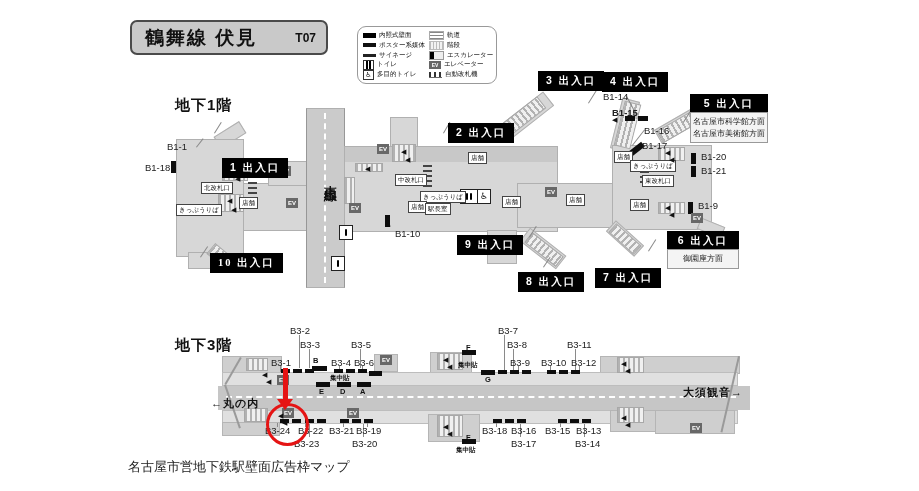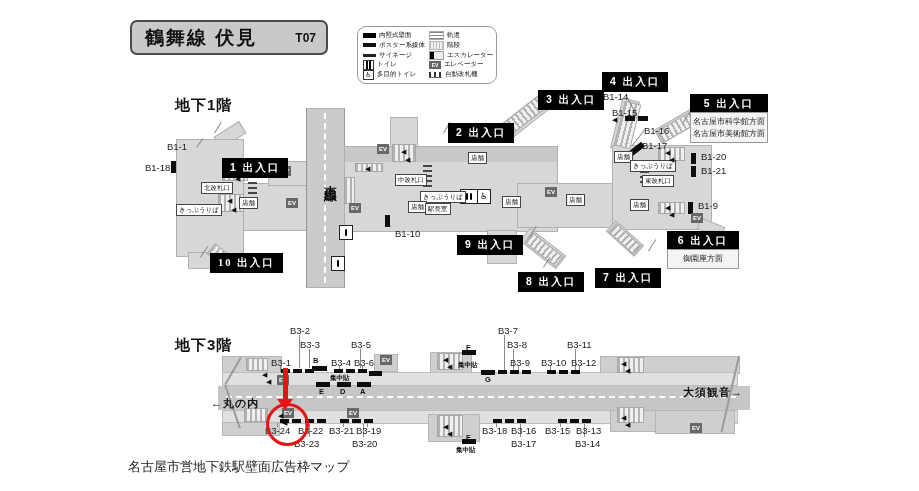--- a/index.html
+++ b/index.html
@@ -228,29 +228,29 @@
       <div class="fac" style="left: 502px; top: 196px;">店舗</div>
       <div class="fac" style="left: 566px; top: 194px;">店舗</div>
       <div class="fac" style="left: 614px; top: 151px;">店舗</div>
       <div class="fac" style="left: 630px; top: 160px;">きっぷうりば</div>
       <div class="fac" style="left: 642px; top: 175px;">東改札口</div>
       <div class="fac" style="left: 630px; top: 199px;">店舗</div>
       <div class="adlb" style="left: 167px; top: 141px;">B1-1</div>
       <div class="adlb" style="left: 145px; top: 162px;">B1-18</div>
       <div class="adlb" style="left: 395px; top: 228px;">B1-10</div>
       <div class="adlb" style="left: 603px; top: 91px;">B1-14</div>
-      <div class="adlb" style="left: 612px; top: 107px;">B1-15</div>
+      <div class="adlb" style="left: 612px; top: 107px; font-weight: bold;">B1-15</div>
       <div class="adlb" style="left: 644px; top: 125px;">B1-16</div>
       <div class="adlb" style="left: 642px; top: 140px;">B1-17</div>
       <div class="adlb" style="left: 701px; top: 151px;">B1-20</div>
       <div class="adlb" style="left: 701px; top: 165px;">B1-21</div>
       <div class="adlb" style="left: 698px; top: 200px;">B1-9</div>
       <div class="exit" style="left: 222px; top: 118px; margin-top: 40px;">1 出入口</div>
       <div class="exit" style="left: 448px; top: 123px;">2 出入口</div>
-      <div class="exit" style="left: 538px; top: 90px;">3 出入口</div>
+      <div class="exit" style="left: 538px; top: 71px;">3 出入口</div>
       <div class="exit" style="left: 602px; top: 72px;">4 出入口</div>
       <div class="exit" style="left: 690px; top: 94px; width: 78px;">5 出入口</div>
       <div class="exinfo" style="left: 690px; top: 112px; width: 78px;">
         <div>名古屋市科学館方面</div>
         <div>名古屋市美術館方面</div>
       </div>
       <div class="exit" style="left: 667px; top: 231px; width: 72px;">6 出入口</div>
       <div class="exinfo" style="left: 667px; top: 249px; width: 72px;">
         <div>御園座方面</div>
       </div>

